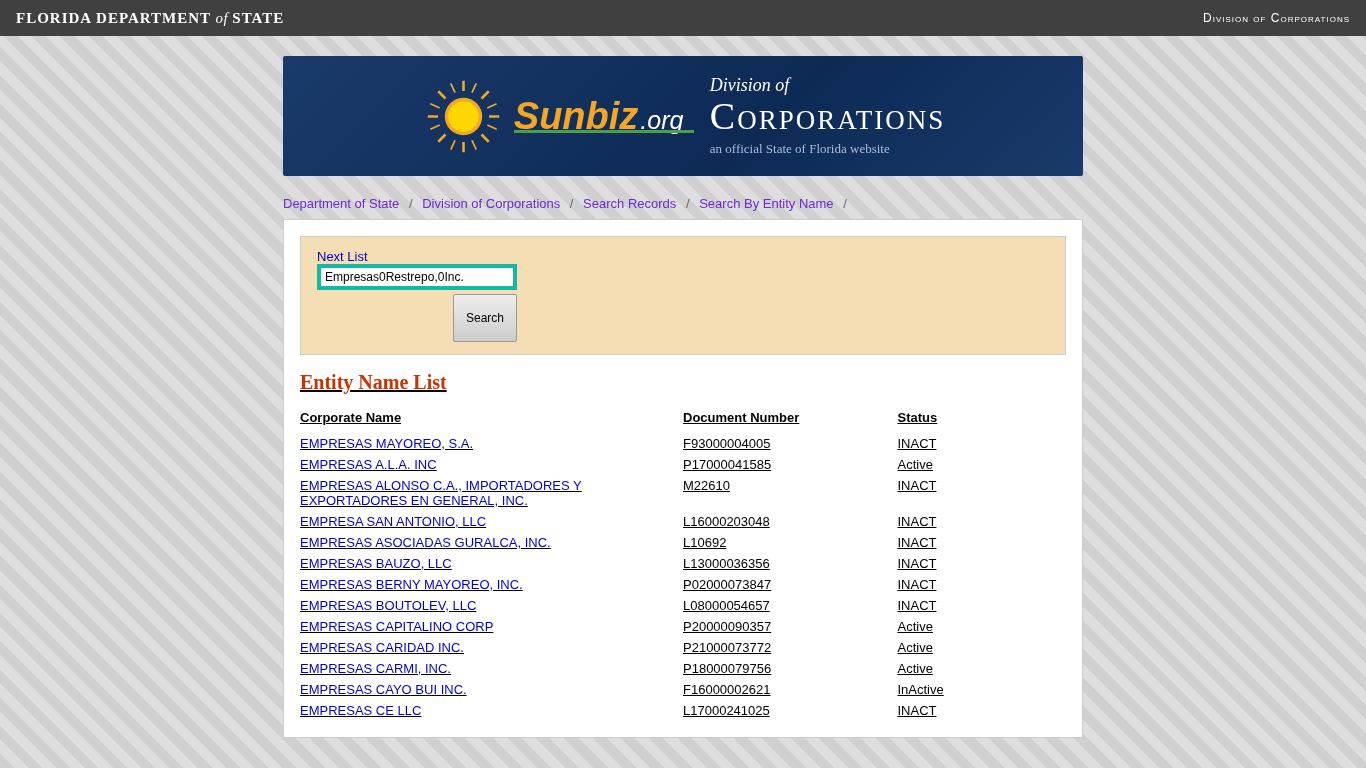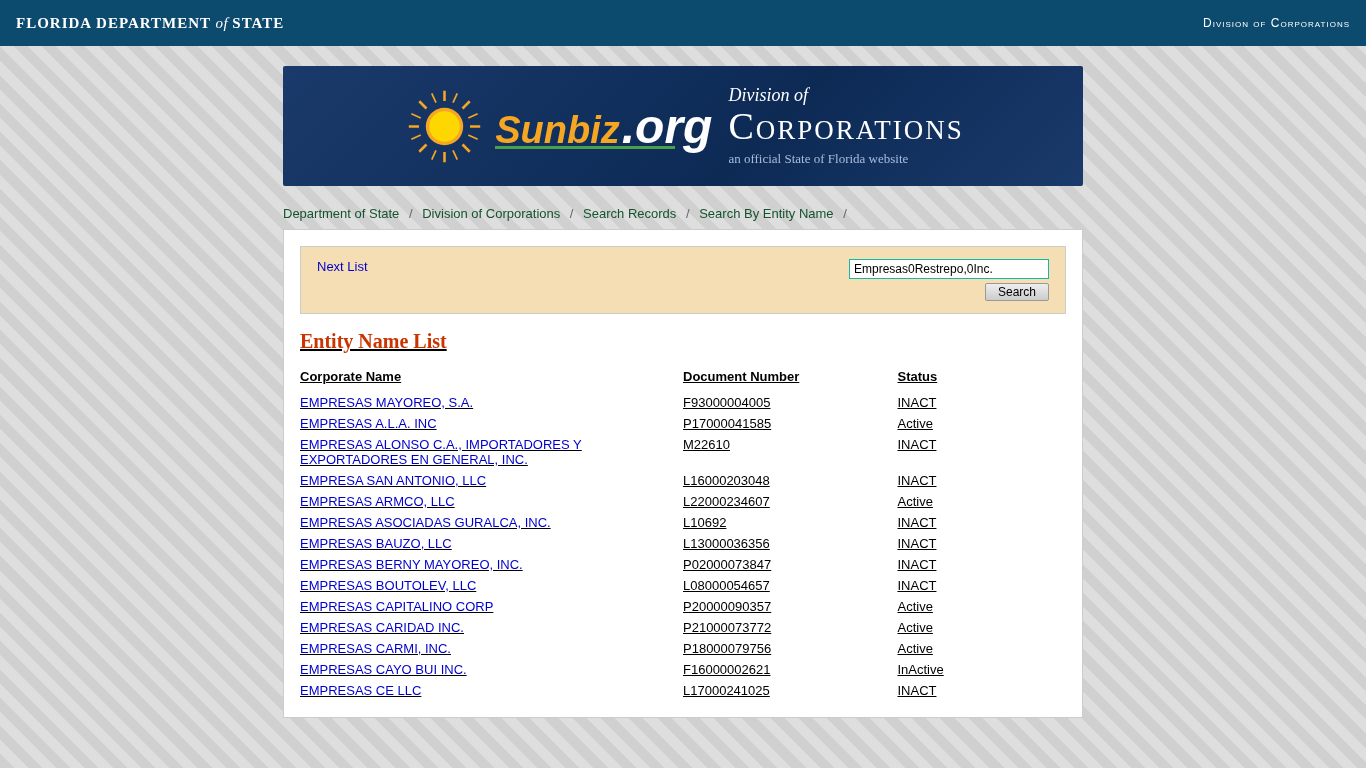--- a/index.html
+++ b/index.html
@@ -12,22 +12,22 @@
         transparent,
         transparent 10px,
         rgba(255,255,255,0.3) 10px,
         rgba(255,255,255,0.3) 20px
       );
       min-height: 768px;
     }
 
     
     #top-header {
-      background-color: #0c4a6e;
-      height: 46px;
+      background-color: #404040;
+      height: 36px;
       display: flex;
       align-items: center;
       justify-content: space-between;
       padding: 0 16px;
     }
     #header-logo-text {
       color: #ffffff;
       font-size: 15px;
       font-style: italic;
       font-family: Georgia, serif;
@@ -67,59 +67,60 @@
       overflow: hidden;
     }
 
     
     #breadcrumb {
       padding: 8px 0;
       font-size: 13px;
       color: #333;
     }
     #breadcrumb a {
-      color: #14532d;
+      color: #6d28d9;
       text-decoration: none;
     }
     #breadcrumb .separator {
       margin: 0 6px;
       color: #666;
     }
 
     
     #search-area {
       background-color: #f5deb3;
       border: 1px solid #ccc;
       padding: 12px 16px;
       margin-bottom: 4px;
       display: flex;
       align-items: flex-start;
       justify-content: space-between;
+      flex-direction: column;
     }
     #next-list-link {
       color: #0000cc;
       text-decoration: none;
       font-size: 13px;
     }
     #search-controls {
       display: flex;
       flex-direction: column;
       align-items: flex-end;
       gap: 4px;
     }
     #search-input {
-      border: 1px solid #14b8a6;
+      border: 4px solid #14b8a6;
       padding: 2px 4px;
       font-size: 12px;
       width: 200px;
     }
     #search-button {
       background: linear-gradient(to bottom, #eeeeee, #cccccc);
       border: 1px solid #999;
-      padding: 1px 12px;
+      padding: 16px 12px;
       font-size: 12px;
       cursor: pointer;
       border-radius: 2px;
     }
 
     
     #content-area {
       background: #ffffff;
       border: 1px solid #cccccc;
       padding: 16px;
@@ -200,21 +201,21 @@
         <line x1="-15" y1="-39" x2="-10" y2="-28" stroke="#f5a623" stroke-width="2"></line>
 
         <circle cx="0" cy="0" r="22" fill="#f5a623"></circle>
         <circle cx="0" cy="0" r="18" fill="#ffd700"></circle>
       </g>
     </svg>
 
     <div style="display:flex; flex-direction:column; margin-left:8px;">
       <div style="display:flex; align-items:baseline; gap:2px;">
         <span style="color:#f5a623; font-size:38px; font-family:Arial,sans-serif; font-weight:bold; font-style:italic;">Sunbiz</span>
-        <span style="color:#ffffff; font-size:48px; font-family:Arial,sans-serif; font-weight:bold; font-style:italic;">.org</span>
+        <span style="color:#ffffff; font-size:25px; font-family:Arial,sans-serif; font-weight:normal; font-style:italic;">.org</span>
       </div>
       <div style="display:flex; align-items:baseline; gap:0;">
         
       </div>
       <div style="border-top:3px solid #4a9f4a; margin-top:-8px; margin-bottom:4px; width:180px;"></div>
     </div>
     <div style="display:flex; flex-direction:column; margin-left:16px;">
       <div style="color:#ffffff; font-size:18px; font-family:Georgia,serif; font-style:italic;">Division of</div>
       <div style="color:#ffffff; font-size:38px; font-family:Georgia,serif; font-variant:small-caps; letter-spacing:2px; line-height:1.1;">Corporations</div>
       <div style="color:#aabbdd; font-size:13px; font-family:Georgia,serif; margin-top:4px;">an official State of Florida website</div>
@@ -267,25 +268,20 @@
               <td class="col-name"><a href="#">EMPRESAS ALONSO C.A., IMPORTADORES Y EXPORTADORES EN GENERAL, INC.</a></td>
               <td class="col-doc">M22610</td>
               <td class="col-status">INACT</td>
             </tr>
             <tr>
               <td class="col-name"><a href="#">EMPRESA SAN ANTONIO, LLC</a></td>
               <td class="col-doc">L16000203048</td>
               <td class="col-status">INACT</td>
             </tr>
             <tr>
-              <td class="col-name"><a href="#">EMPRESAS ARMCO, LLC</a></td>
-              <td class="col-doc">L22000234607</td>
-              <td class="col-status">Active</td>
-            </tr>
-            <tr>
               <td class="col-name"><a href="#">EMPRESAS ASOCIADAS GURALCA, INC.</a></td>
               <td class="col-doc">L10692</td>
               <td class="col-status">INACT</td>
             </tr>
             <tr>
               <td class="col-name"><a href="#">EMPRESAS BAUZO, LLC</a></td>
               <td class="col-doc">L13000036356</td>
               <td class="col-status">INACT</td>
             </tr>
             <tr>

